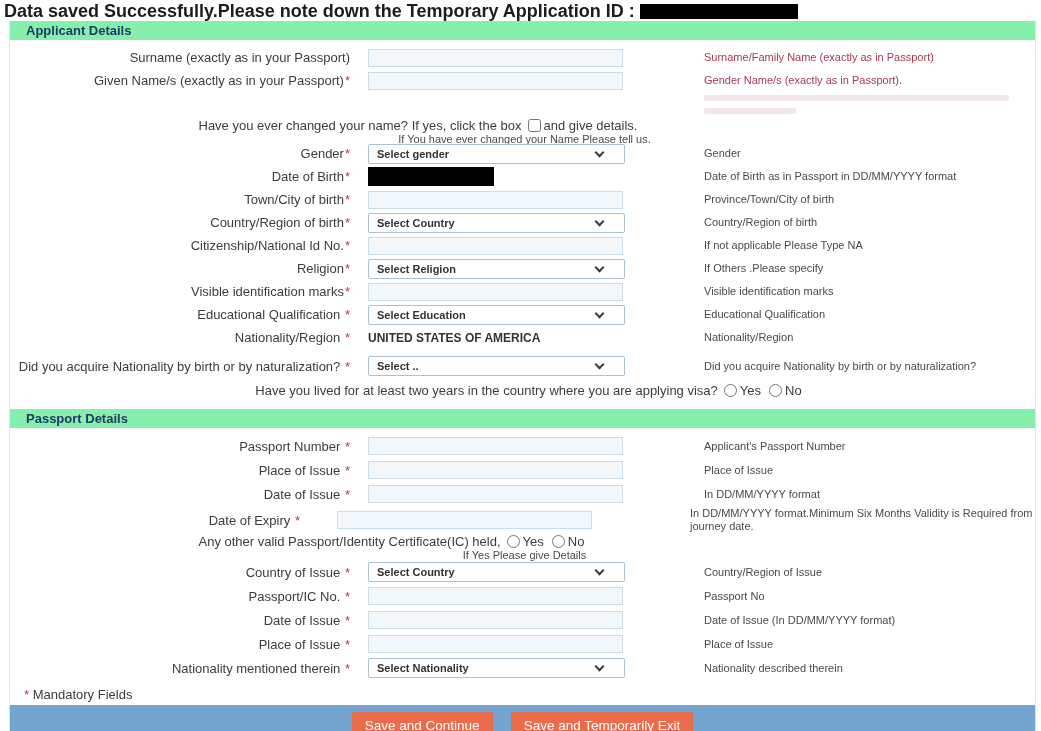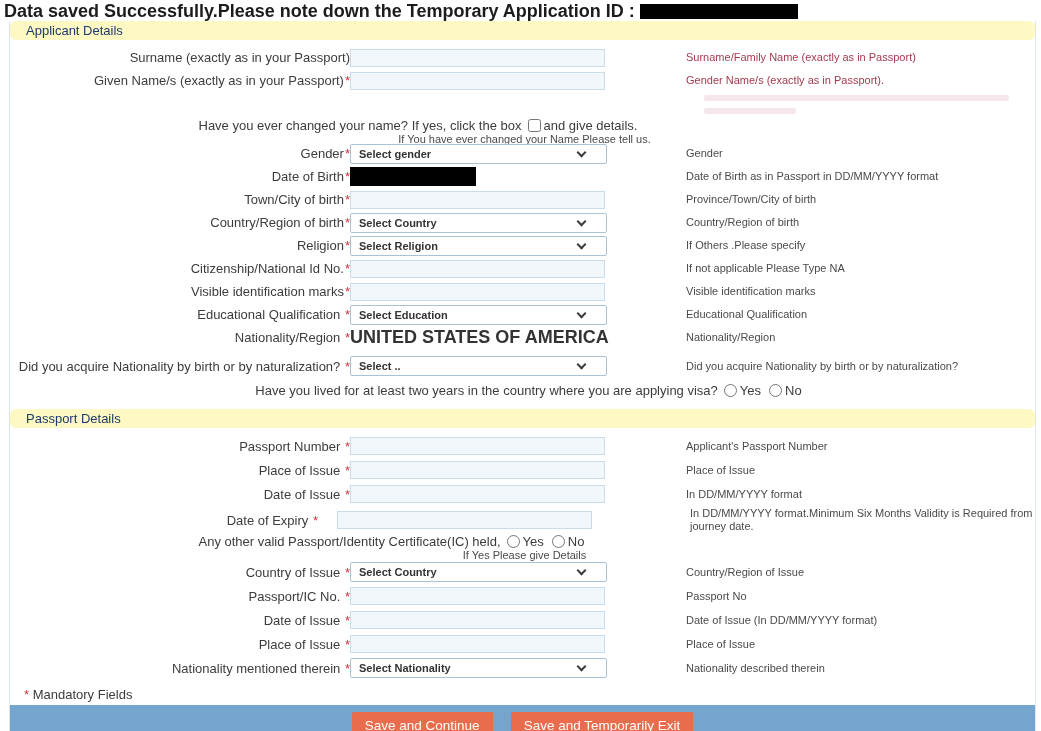--- a/index.html
+++ b/index.html
@@ -18,30 +18,29 @@
   }
   .redact { background: #000; display: inline-block; }
   .redact-top { width: 158px; height: 15px; margin-left: 5px; }
   .body {
     margin: 0 5px 0 9px;
     border-left: 1px solid #d9e5ef;
     border-right: 1px solid #d9e5ef;
   }
   .section-bar {
     height: 19px; line-height: 19px;
-    background: #fef9c3; color: #1c3b68;
-    font-weight: normal; font-size: 13px;
+    background: #86efac; color: #1c3b68;
+    font-weight: bold; font-size: 13px;
     padding-left: 16px;
-    border-radius: 6px;
   }
   .frow { display: flex; align-items: center; height: 23px; }
   .p-sec .frow { height: 24px; }
   .frow.tall { height: 26px; }
   .lbl {
-    width: 340px; text-align: right; 
+    width: 340px; text-align: right; margin-right: 18px;
     color: #3c3c3c; line-height: 15px;
   }
   .req { color: #c4353f; margin-left: 1px; }
   .ctl { width: 257px; display: flex; align-items: center; }
   .tin {
     width: 255px; height: 18px;
     background: #f1f7fb; border: 1px solid #c9dce9;
     outline: none; font-family: inherit; font-size: 12px; padding: 0 4px;
   }
   .sel {
@@ -50,21 +49,21 @@
     display: flex; align-items: center; justify-content: space-between;
     padding: 0 21px 0 8px; cursor: default;
     font-weight: bold; font-size: 11px; color: #333;
   }
   .chev {
     width: 7px; height: 7px; margin-top: -3px;
     border-right: 2px solid #3c3c3c; border-bottom: 2px solid #3c3c3c;
     transform: rotate(45deg); flex: 0 0 auto;
   }
   .redact-dob { width: 126px; height: 19px; }
-  .static-val { font-weight: bold; font-size: 18px; color: #333; white-space: nowrap; }
+  .static-val { font-weight: bold; font-size: 12px; color: #333; white-space: nowrap; }
   .help {
     margin-left: 79px; font-size: 11px; color: #4a4a4a;
     line-height: 13px; max-width: 345px;
   }
   .help.red { color: #a63a50; }
   .qrow { display: flex; align-items: center; height: 24px; flex-direction: column; }
   .qleft { width: 676px; padding-left: 14px; display: flex; align-items: center; }
   .qrow .help { margin-left: 4px; }
   .spacer { height: 26px; position: relative; }
   .faint-help { position: absolute; left: 694px; top: 3px; }
@@ -167,36 +166,36 @@
       <div class="ctl">
         <div class="sel">
           <span>Select Country</span>
           <span class="chev"></span>
         </div>
       </div>
       <div class="help">Country/Region of birth</div>
     </div>
 
     <div class="frow">
+      <div class="lbl"><span>Citizenship/National Id No.</span><span class="req">*</span></div>
+      <div class="ctl">
+          <input type="text" class="tin" style="">
+        </div>
+      <div class="help">If not applicable Please Type NA</div>
+    </div>
+
+    <div class="frow">
       <div class="lbl"><span>Religion</span><span class="req">*</span></div>
       <div class="ctl">
         <div class="sel">
           <span>Select Religion</span>
           <span class="chev"></span>
         </div>
       </div>
       <div class="help">If Others .Please specify</div>
-    </div>
-
-    <div class="frow">
-      <div class="lbl"><span>Citizenship/National Id No.</span><span class="req">*</span></div>
-      <div class="ctl">
-          <input type="text" class="tin" style="">
-        </div>
-      <div class="help">If not applicable Please Type NA</div>
     </div>
 
     <div class="frow">
       <div class="lbl"><span>Visible identification marks</span><span class="req">*</span></div>
       <div class="ctl">
           <input type="text" class="tin" style="">
         </div>
       <div class="help">Visible identification marks</div>
     </div>
 

